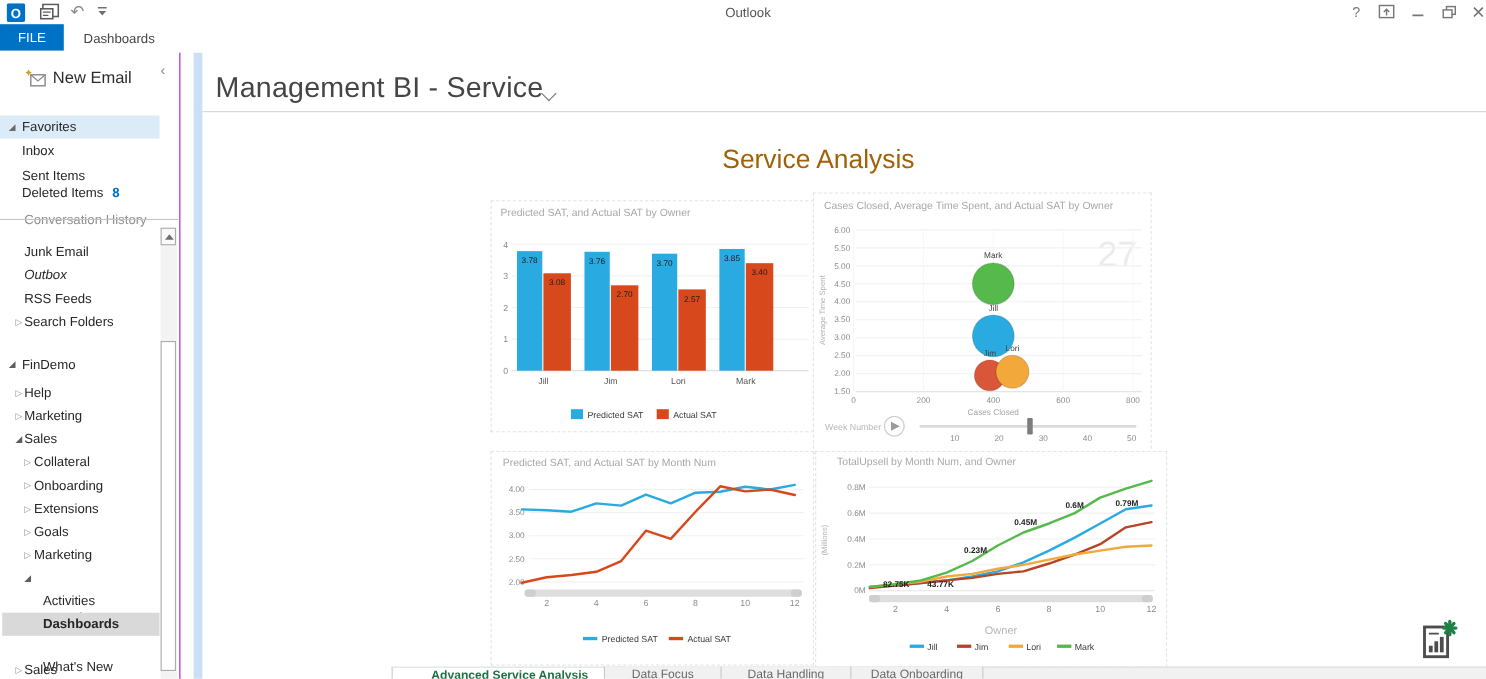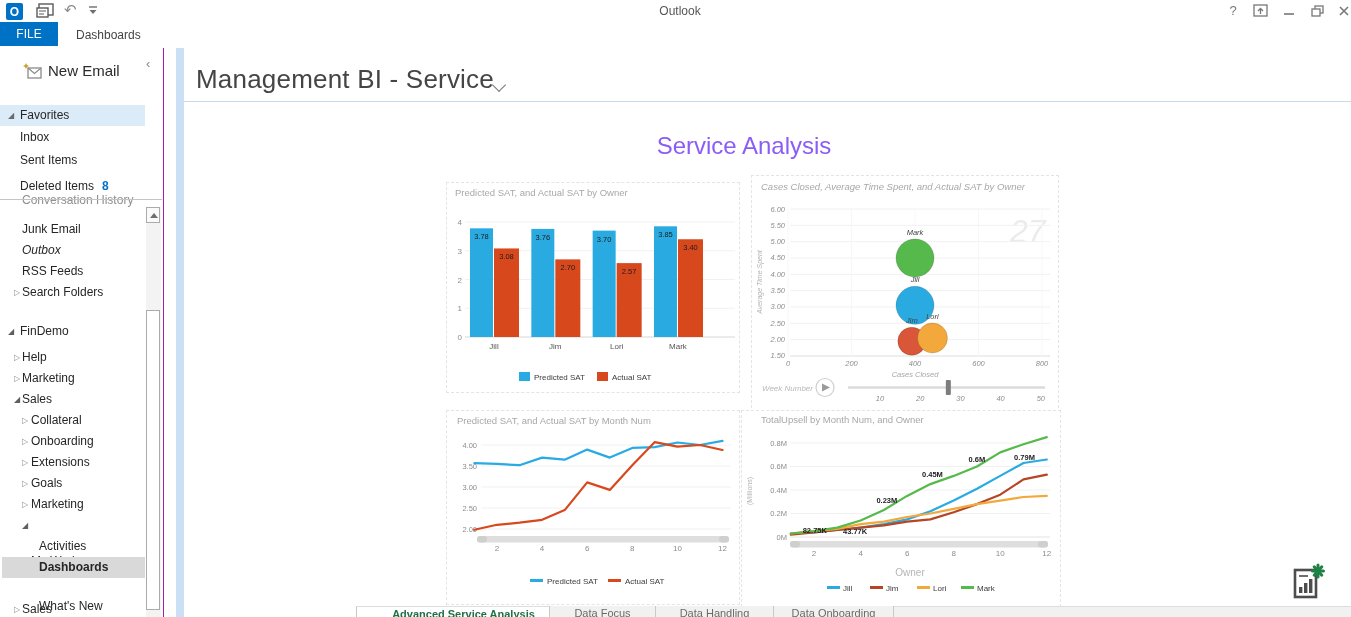--- a/index.html
+++ b/index.html
@@ -30,24 +30,24 @@
   #sb-scroll{position:absolute;left:146px;top:159px;width:15px;height:410px;background:#F3F3F3;}
   #sb-up{position:absolute;left:0px;top:0px;width:14px;height:16px;background:#FAFAFA;border:1px solid #ABABAB;box-sizing:border-box;}
   #sb-up:after{content:"";position:absolute;left:3px;top:5px;border-left:4px solid transparent;border-right:4px solid transparent;border-bottom:5px solid #6f6f6f;}
   #sb-thumb{position:absolute;left:0px;top:103px;width:14px;height:300px;background:#fff;border:1px solid #ABABAB;box-sizing:border-box;}
   
   #content{position:absolute;left:164px;top:48px;width:1187px;height:569px;background:#fff;}
   #content-scroll{position:absolute;left:12px;top:0;width:8px;height:569px;background:#CBDFF5;}
   #dash-title{position:absolute;left:32px;top:16px;font-size:26px;font-weight:300;color:#454545;letter-spacing:0.2px;}
   #dash-title-chev{position:absolute;left:330px;top:32px;width:9px;height:9px;border-right:1.6px solid #777;border-bottom:1.6px solid #777;transform:rotate(45deg);}
   #title-rule{position:absolute;left:20px;top:53px;width:1167px;height:1px;background:#C6DAEE;}
-  #page-heading{position:absolute;left:250px;top:84px;width:660px;text-align:center;font-size:24px;font-weight:300;color:#8b5cf6;}
+  #page-heading{position:absolute;left:250px;top:84px;width:660px;text-align:center;font-size:24px;font-weight:300;color:#a16207;}
   .tile{position:absolute;background:#fff;border:1px dashed #E4E4E4;box-sizing:border-box;}
   #tile1{left:282px;top:134px;width:294px;height:211px;}
-  #tile2{left:587px;top:127px;width:308px;height:238px;font-style:italic;}
+  #tile2{left:575px;top:127px;width:308px;height:238px;}
   #tile3{left:282px;top:362px;width:294px;height:195px;}
   #tile4{left:577px;top:362px;width:320px;height:197px;}
   svg text{font-family:"Liberation Sans","DejaVu Sans",sans-serif;}
   
   #tabbar{position:absolute;left:0px;top:558px;width:1187px;height:11px;}
   #tabbar .gray{position:absolute;top:0;height:11px;background:#F1F1F1;border-top:1px solid #DDDDDD;}
   .btab{position:absolute;top:0;height:11px;border-left:1px solid #C9C9C9;font-size:11px;text-align:center;
     color:#6a6a6a;overflow:hidden;line-height:14px;background:#F1F1F1;box-sizing:border-box;}
   .btab.sel{background:#FFFFFF;border-top:1px solid #DDDDDD;color:#1E7145;font-weight:bold;}
   
@@ -107,21 +107,21 @@
     <span class="arrow" style="left:8px">◢</span>
     <span class="lbl" style="left:20px">Favorites</span>
   </div>
   <div id="fav-items">
       <div class="navrow" style="top: 79px;">
         <span class="lbl" style="left: 20px;">Inbox</span>
       </div>
       <div class="navrow" style="top: 102px;">
         <span class="lbl" style="left: 20px;">Sent Items</span>
       </div>
-      <div class="navrow" style="top: 128px;">
+      <div class="navrow" style="top: 117px;">
         <span class="lbl" style="left: 20px;">Deleted Items<span class="cnt">8</span></span>
       </div>
     </div>
 
   <div id="partial-row">Conversation History</div>
   <div id="sb-divider"></div>
 
   <div id="sb-tree">
       <div class="navrow" style="top: 171px;">
         <span class="lbl" style="left: 22px;">Junk Email</span>

